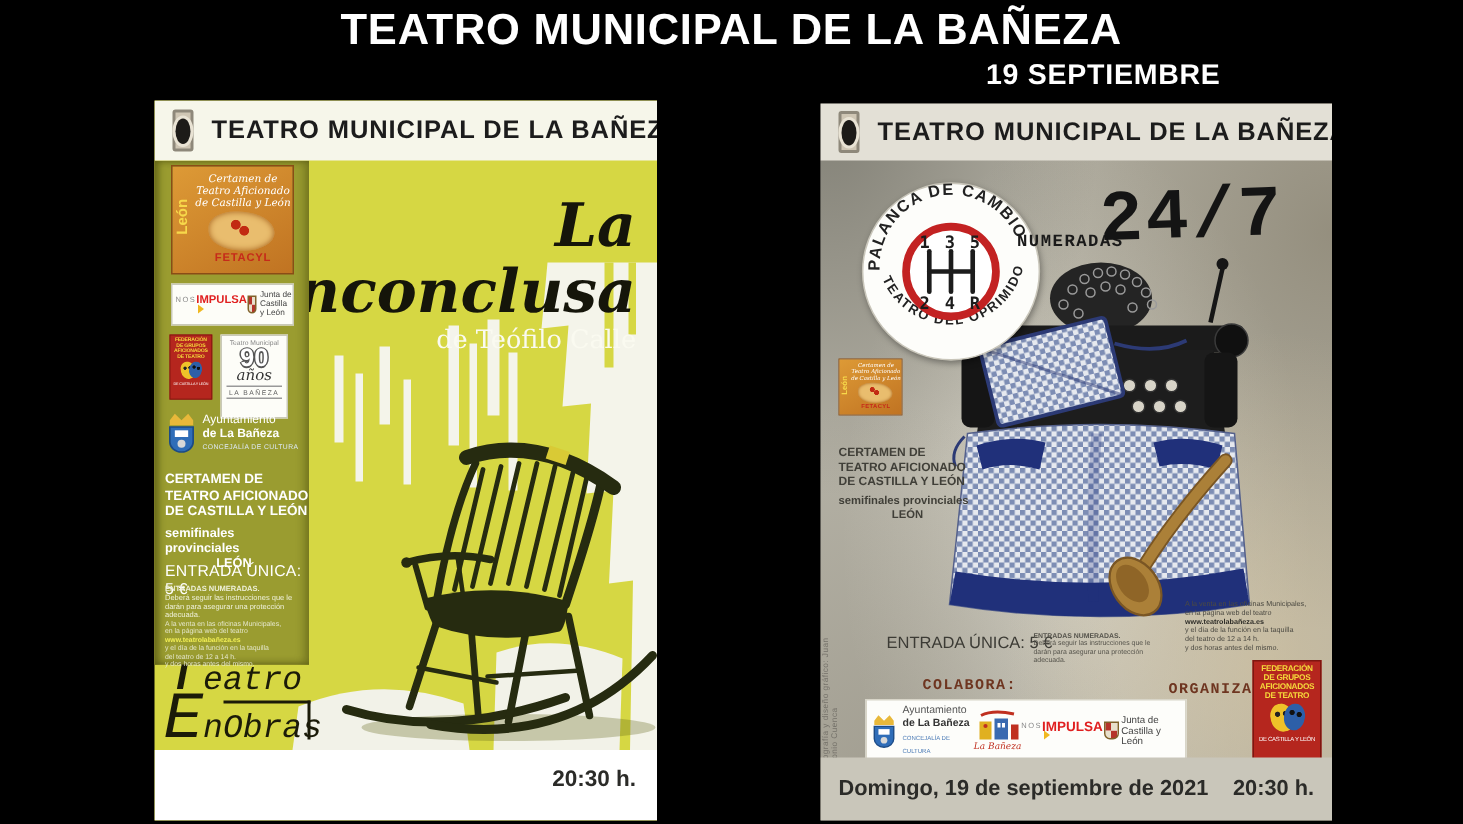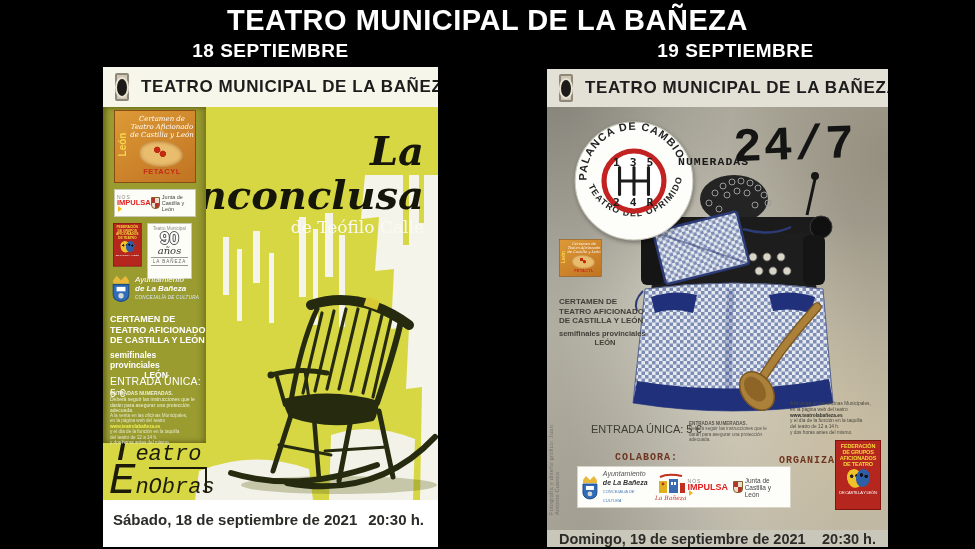--- a/index.html
+++ b/index.html
@@ -49,21 +49,21 @@
   .cert-map{position:absolute;left:24px;top:30px;width:44px;height:26px;background:#e9bd6e;
     border-radius:40% 55% 45% 50%;box-shadow:inset 0 0 4px #a35c18;}
   .cert-fig{position:absolute;left:38px;top:34px;width:14px;height:16px;
     background:radial-gradient(circle at 30% 30%, #c22a12 3px, transparent 3.5px),
                radial-gradient(circle at 70% 55%, #c22a12 3px, transparent 3.5px);}
   .cert-fet{position:absolute;left:14px;bottom:6px;width:66px;text-align:center;color:#c62a1a;
     font-size:7.5px;font-weight:bold;letter-spacing:.5px;}
 
   .white-box{position:absolute;background:#fdfdf8;border:1px solid #c9c9b8;display:flex;
     align-items:center;justify-content:space-around;padding:2px;}
-  .impulsa{display:flex;flex-direction:column;line-height:6px;}
+  .impulsa{display:flex;flex-direction:row;line-height:6px;}
   .impulsa .nos{font-size:5px;color:#8a8a8a;letter-spacing:1px;}
   .impulsa .imp{font-size:7.5px;font-weight:bold;color:#e02020;}
   .impulsa .wedge{display:inline-block;width:0;height:0;border-left:4px solid #f0b820;
     border-top:3px solid transparent;border-bottom:3px solid transparent;margin-left:1px;}
   .junta{display:flex;align-items:center;gap:2px;}
   .junta .shield{width:10px;height:12px;border:1px solid #80622a;border-radius:0 0 4px 4px;
     background:linear-gradient(90deg,#b5342a 50%,#e8e0cc 50%) top/100% 50% no-repeat,
                linear-gradient(90deg,#e8e0cc 50%,#b5342a 50%) bottom/100% 50% no-repeat;}
   .junta .jt{font-size:5.5px;line-height:6px;color:#444;}
 
@@ -82,21 +82,21 @@
   .noventa{width:45px;height:56px;background:#fdfdf8;border:1px solid #c9c9b8;text-align:center;
     display:flex;flex-direction:column;align-items:center;padding-top:2px;}
   .noventa .tm{font-size:4.5px;color:#888;}
   .noventa .n90{font-size:17px;line-height:16px;font-weight:bold;color:#fff;
     text-shadow:-1px 0 #555,1px 0 #555,0 -1px #555,0 1px #555;}
   .noventa .anios{font-family:"DejaVu Serif",serif;font-style:italic;font-size:10px;line-height:8px;color:#333;}
   .noventa .lb{font-size:4.5px;color:#666;letter-spacing:1px;border-top:1px solid #999;
     border-bottom:1px solid #999;margin-top:2px;padding:1px 2px;}
 
   .ayto{display:flex;gap:4px;align-items:center;}
-  .ayto-text{line-height:9px;font-style:italic;}
+  .ayto-text{line-height:9px;}
   .sidebar .ayto-text .a1{font-size:8px;color:#fff;}
   .sidebar .ayto-text .a2{font-size:8px;color:#fff;font-weight:bold;}
   .sidebar .ayto-text .a3{font-size:4.5px;color:#dce8f2;letter-spacing:.3px;}
   .strip .ayto-text .a1{font-size:7px;color:#555;}
   .strip .ayto-text .a2{font-size:7px;color:#333;font-weight:bold;}
   .strip .ayto-text .a3{font-size:4px;color:#4a7ab5;}
 
   .side-cert{color:#fff;font-weight:bold;font-size:9px;line-height:10.5px;}
   .side-semi{color:#fff;font-weight:bold;font-size:8.5px;line-height:10px;}
   .side-semi .city{text-align:center;}
@@ -117,21 +117,21 @@
   .enobras{position:absolute;left:6px;top:368px;z-index:4;color:#1b1b08;
     font-family:Liberation Mono, monospace;font-style:italic;line-height:26px;}
   .enobras .line{font-size:22px;}
   .enobras .line::first-letter{font-size:44px;}
   .enobras-bracket{position:absolute;left:46px;top:400px;width:58px;height:26px;z-index:4;
     border-top:2.5px solid #1b1b08;border-right:2.5px solid #1b1b08;}
 
   .poster-footer{position:absolute;left:0;right:0;bottom:0;display:flex;align-items:center;z-index:6;
     font-weight:bold;color:#2b2b28;}
   .poster-left .poster-footer{height:47px;background:#ffffff;font-size:15px;padding:0 14px 8px 10px;}
-  .poster-right .poster-footer{height:17px;background:#c9c6ba;font-size:14.5px;padding:0 12px;}
+  .poster-right .poster-footer{height:42px;background:#c9c6ba;font-size:14.5px;padding:0 12px;}
   .poster-footer .ftime{margin-left:auto;}
 
   
   .palanca-svg{position:absolute;left:25px;top:50px;z-index:4;filter:drop-shadow(1px 2px 2px rgba(0,0,0,.35));}
   .presenta{position:absolute;left:131px;top:86px;z-index:4;font-family:"Liberation Mono",monospace;
     font-weight:bold;font-size:11.5px;letter-spacing:1px;color:#1a1a1a;}
   .title247{position:absolute;left:186px;top:50px;z-index:4;font-family:"Liberation Mono",monospace;
     font-weight:bold;font-size:48px;color:#141414;transform:rotate(-2deg);letter-spacing:2px;}
   .typewriter-svg{position:absolute;left:84px;top:96px;z-index:3;}
   .rp-cert{position:absolute;left:12px;top:228px;z-index:4;color:#403f38;font-weight:bold;
@@ -156,21 +156,20 @@
   .credit{position:absolute;left:1px;top:336px;z-index:5;writing-mode:vertical-rl;transform:rotate(180deg);
     font-size:5.5px;color:#75726a;letter-spacing:.3px;height:110px;}
   .rp-cert-small-wrap{position:absolute;left:12px;top:170px;z-index:4;width:44px;height:40px;}
 </style>
 </head>
 <body>
 
 <div class="stage">
 
   <div class="main-title">TEATRO MUNICIPAL DE LA BAÑEZA</div>
-  <div class="date-head date-left">18 SEPTIEMBRE</div>
   <div class="date-head date-right">19 SEPTIEMBRE</div>
 
   <div class="poster poster-left">
 
     <svg class="paint-layer" width="335" height="480" viewBox="0 0 335 480">
       <path fill="#f4f4ea" d="M252,108 L262,108 L258,152 L276,150 L272,204 L291,202 L288,262 L306,260 L303,322 L319,320 L317,433 L335,433 L335,108 Z"></path>
       <rect x="300" y="108" width="6" height="70" fill="#d6d743"></rect>
       <rect x="316" y="108" width="5" height="48" fill="#d6d743"></rect>
       <g fill="#f4f4ea">
         <rect x="196" y="150" width="7" height="80"></rect>
@@ -320,21 +319,20 @@
       <rect x="138" y="12" width="14" height="9" fill="#d9ca35" transform="rotate(18 145 16)"></rect>
     </svg>
 
     <div class="enobras">
       <div class="line">Teatro</div>
       <div class="line">EnObras</div>
     </div>
     <div class="enobras-bracket"></div>
 
     <div class="poster-footer">
-      <span>Sábado, 18 de septiembre de 2021</span>
       <span class="ftime">20:30 h.</span>
     </div>
   </div>
 
   <div class="poster poster-right">
 
     <div class="poster-header">
       <div class="theater-icon">
           <div class="oval"></div>
         </div>

